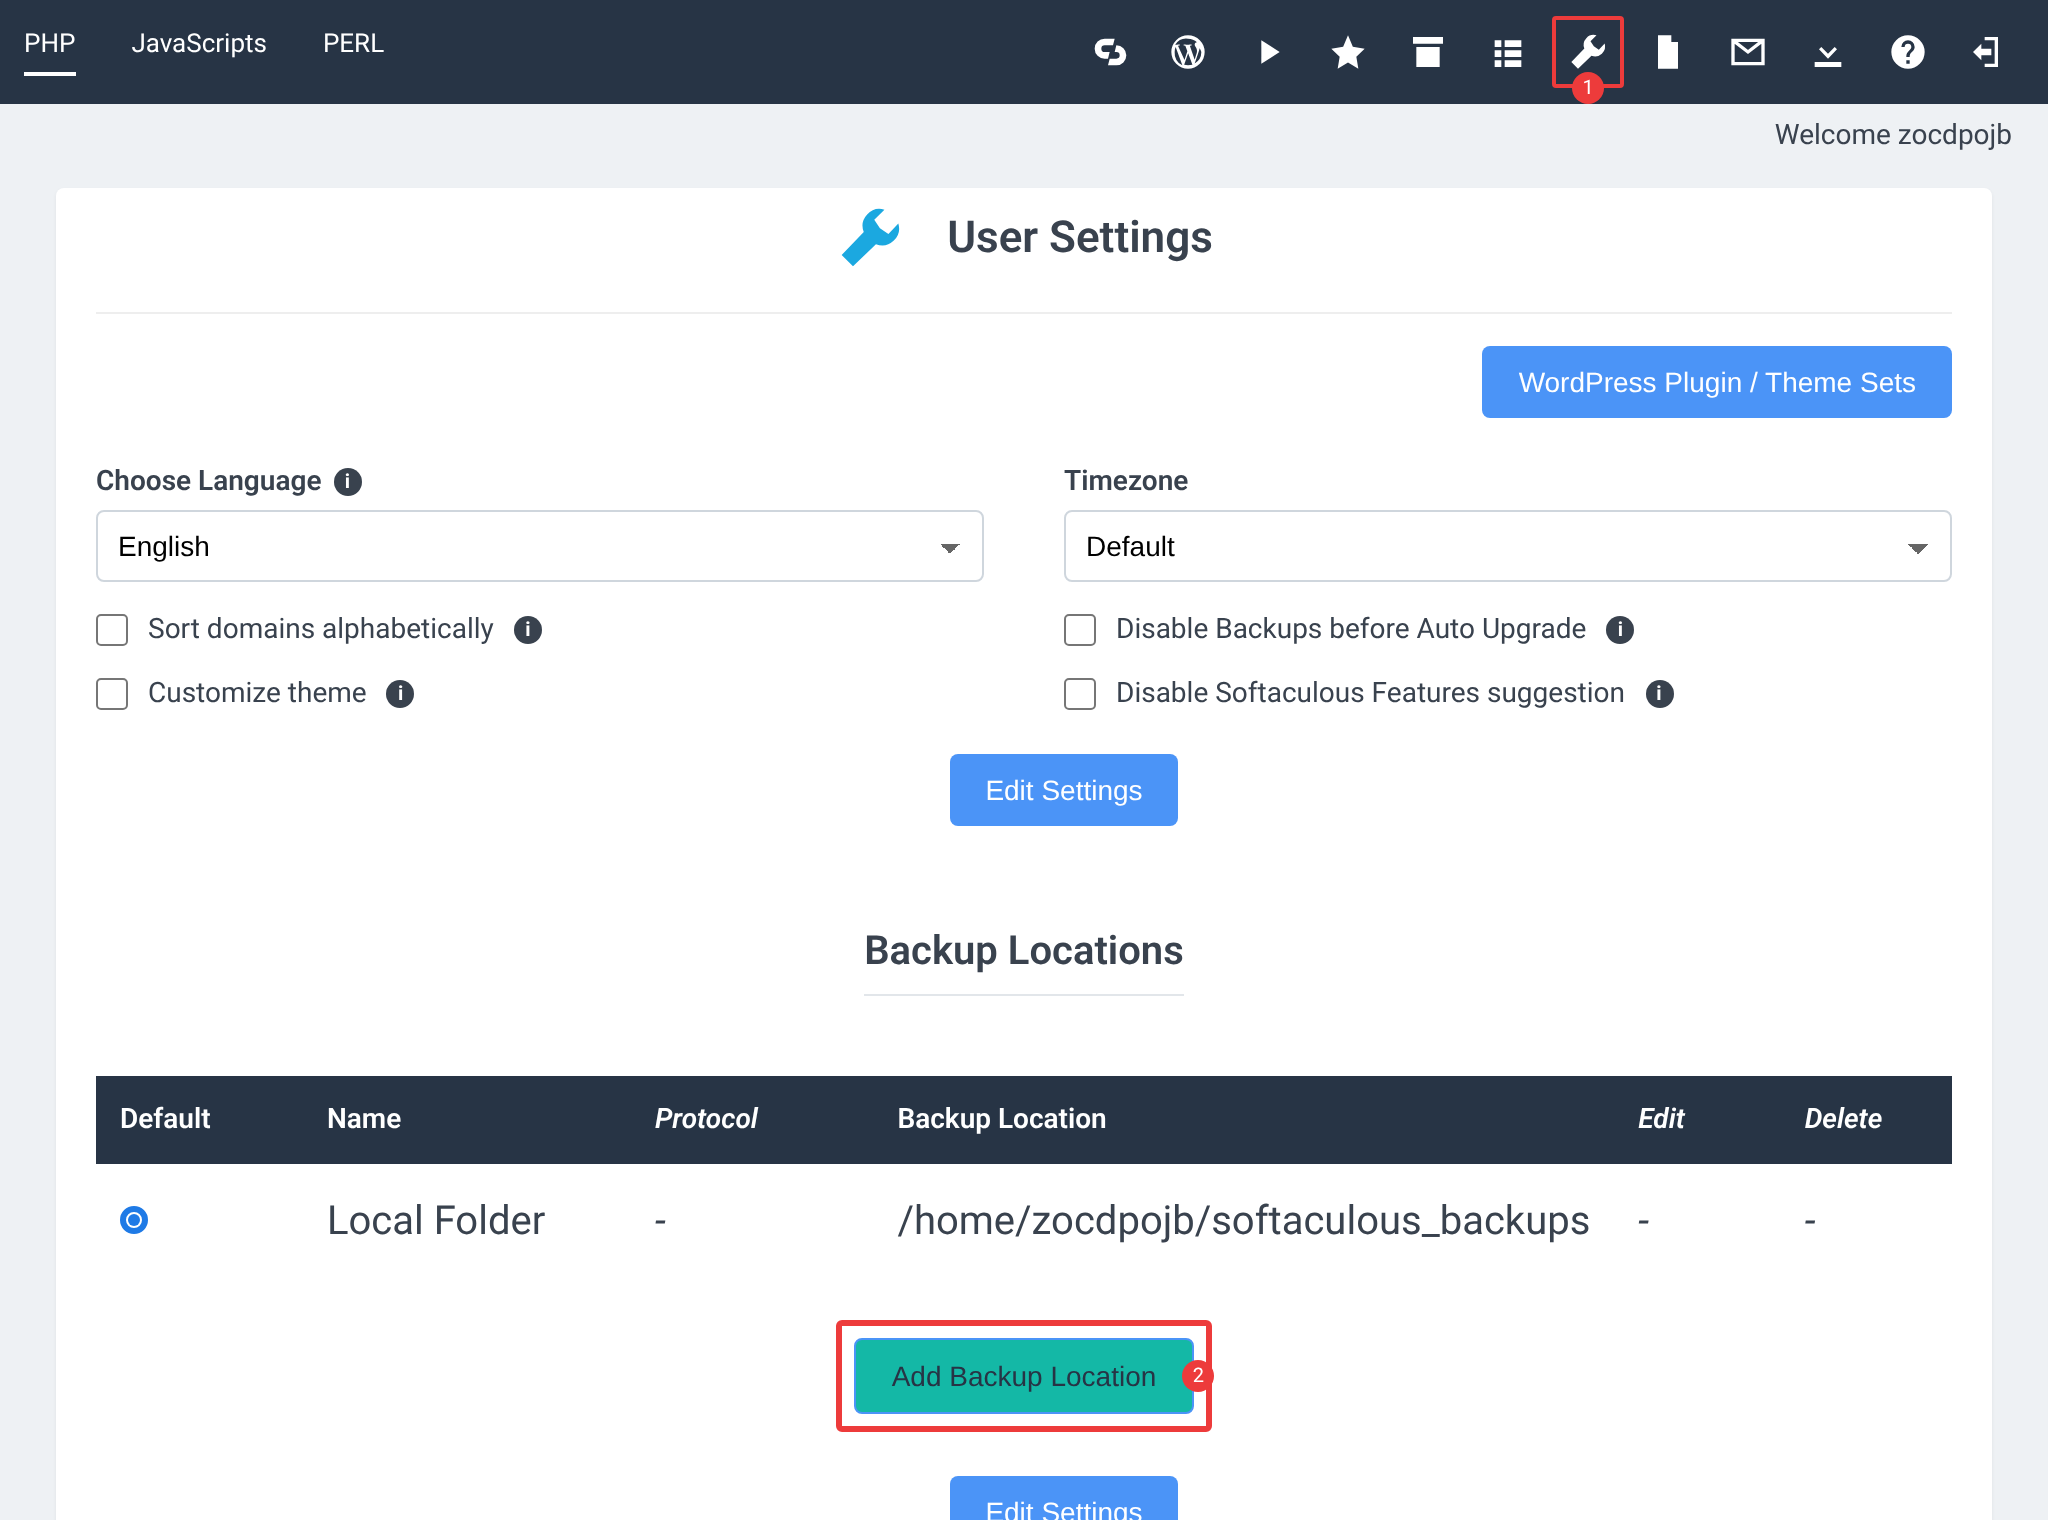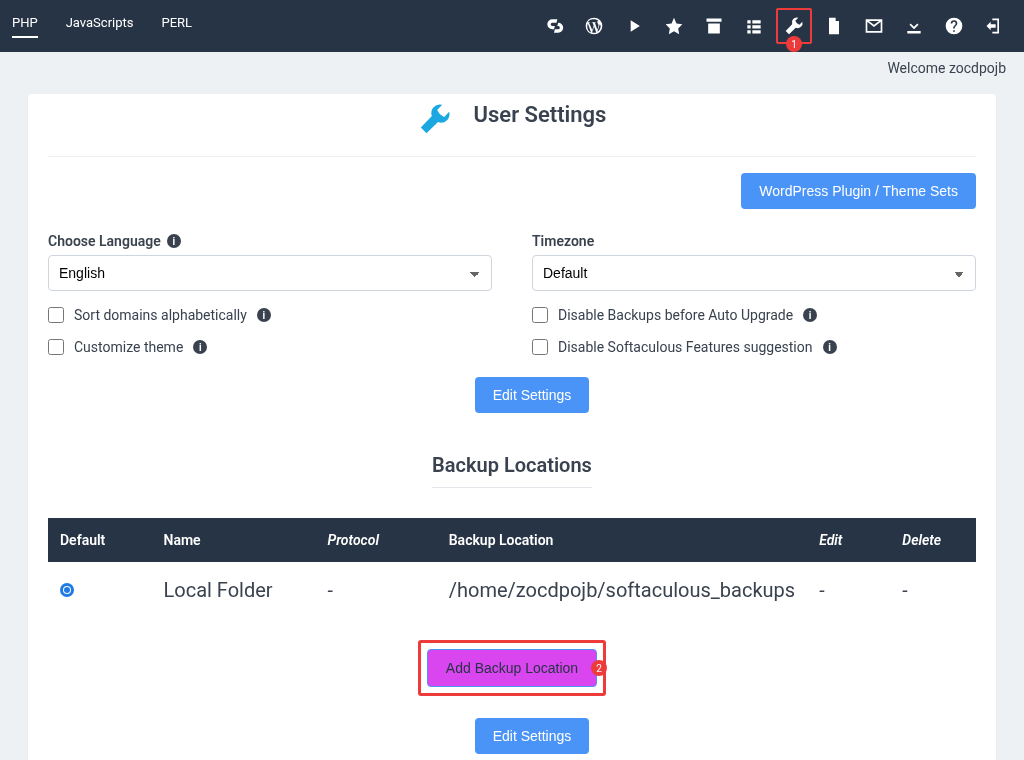--- a/index.html
+++ b/index.html
@@ -32,40 +32,40 @@
     position:absolute; bottom:-10px; left:50%; transform:translateX(-50%);
     background:#ed3b3b; color:#fff; width:16px; height:16px; border-radius:50%;
     font-size:10px; display:flex; align-items:center; justify-content:center;
   }
   .welcome-row { text-align:right; padding:8px 18px 0 0; font-size:14px; }
   
   .card {
     background:#fff; margin:18px 28px 0 28px; border-radius:4px;
     padding:0 0 30px 0; box-shadow:0 1px 2px rgba(0,0,0,0.06);
   }
-  .settings-title { display:flex; justify-content:center; gap:22px; padding:8px 0 20px 0; border-bottom:1px solid #eee; margin:0 20px; }
+  .settings-title { display:flex; align-items:center; justify-content:center; gap:22px; padding:8px 0 20px 0; border-bottom:1px solid #eee; margin:0 20px; }
   .settings-title h2 { font-size:22px; font-weight:600; color:#39424e; }
   .settings-title svg { width:34px; height:34px; fill:#1ba8e0; }
   .btn-row-right { display:flex; justify-content:flex-end; padding:16px 20px 0 20px; }
   .btn { border:none; border-radius:4px; padding:10px 18px; font-size:14px; cursor:pointer; }
   .btn-blue { background:#4b94f7; color:#fff; }
-  .btn-outline { background:#d946ef; color:#273445; border:1px solid #4b94f7; }
+  .btn-outline { background:#14b8a6; color:#273445; border:1px solid #4b94f7; }
   .form-grid { display:grid; grid-template-columns:1fr 1fr; gap:16px 40px; padding:24px 20px 4px 20px; }
   .form-label { font-size:14px; font-weight:600; margin-bottom:6px; display:flex; align-items:center; gap:6px; }
   .info-dot { width:14px; height:14px; border-radius:50%; background:#39424e; color:#fff; font-size:10px; display:inline-flex; align-items:center; justify-content:center; font-weight:700; }
   select.form-control {
     width:100%; height:36px; border:1px solid #cfd6dd; border-radius:4px; padding:0 10px; font-size:14px; background:#fff;
     appearance:none; background-image: linear-gradient(45deg, transparent 50%, #666 50%), linear-gradient(135deg, #666 50%, transparent 50%);
     background-position: calc(100% - 16px) 16px, calc(100% - 11px) 16px; background-size:5px 5px,5px 5px; background-repeat:no-repeat;
   }
   .check-row { display:flex; align-items:center; gap:10px; font-size:14px; }
   .check-row input[type=checkbox] { width:16px; height:16px; }
   .center-row { display:flex; justify-content:center; padding:18px 0 10px 0;margin-left:40px; }
   .section-title { text-align:center; font-size:20px; font-weight:600; padding:30px 0 12px 0; }
-  .section-title-wrap { width:160px; margin:0 auto; border-bottom:1px solid #e2e6ea; padding-bottom:10px; }
+  .section-title-wrap { width:160px; margin:10px auto; border-bottom:1px solid #e2e6ea; padding-bottom:10px; }
   
   .tbl-wrap { padding: 18px 20px 0 20px; }
   table { width:100%; border-collapse:collapse; }
   thead { background:#273445; color:#fff; }
   th { text-align:left; font-size:14px; font-weight:600; padding:14px 12px; }
   th.center, td.center { text-align:left;font-style:italic; }
   td { font-size:20px; padding:16px 12px; background:#fff; }
   .radio-dot { width:14px; height:14px; border:3px solid #1f7ae6; border-radius:50%; background:#fff; display:inline-block; position:relative; }
   .radio-dot::after { content:""; width:6px; height:6px; background:#1f7ae6; border-radius:50%; position:absolute; top:1px; left:1px; }
   .add-backup-wrap { display:flex; justify-content:center; padding:22px 0 4px 0; }

